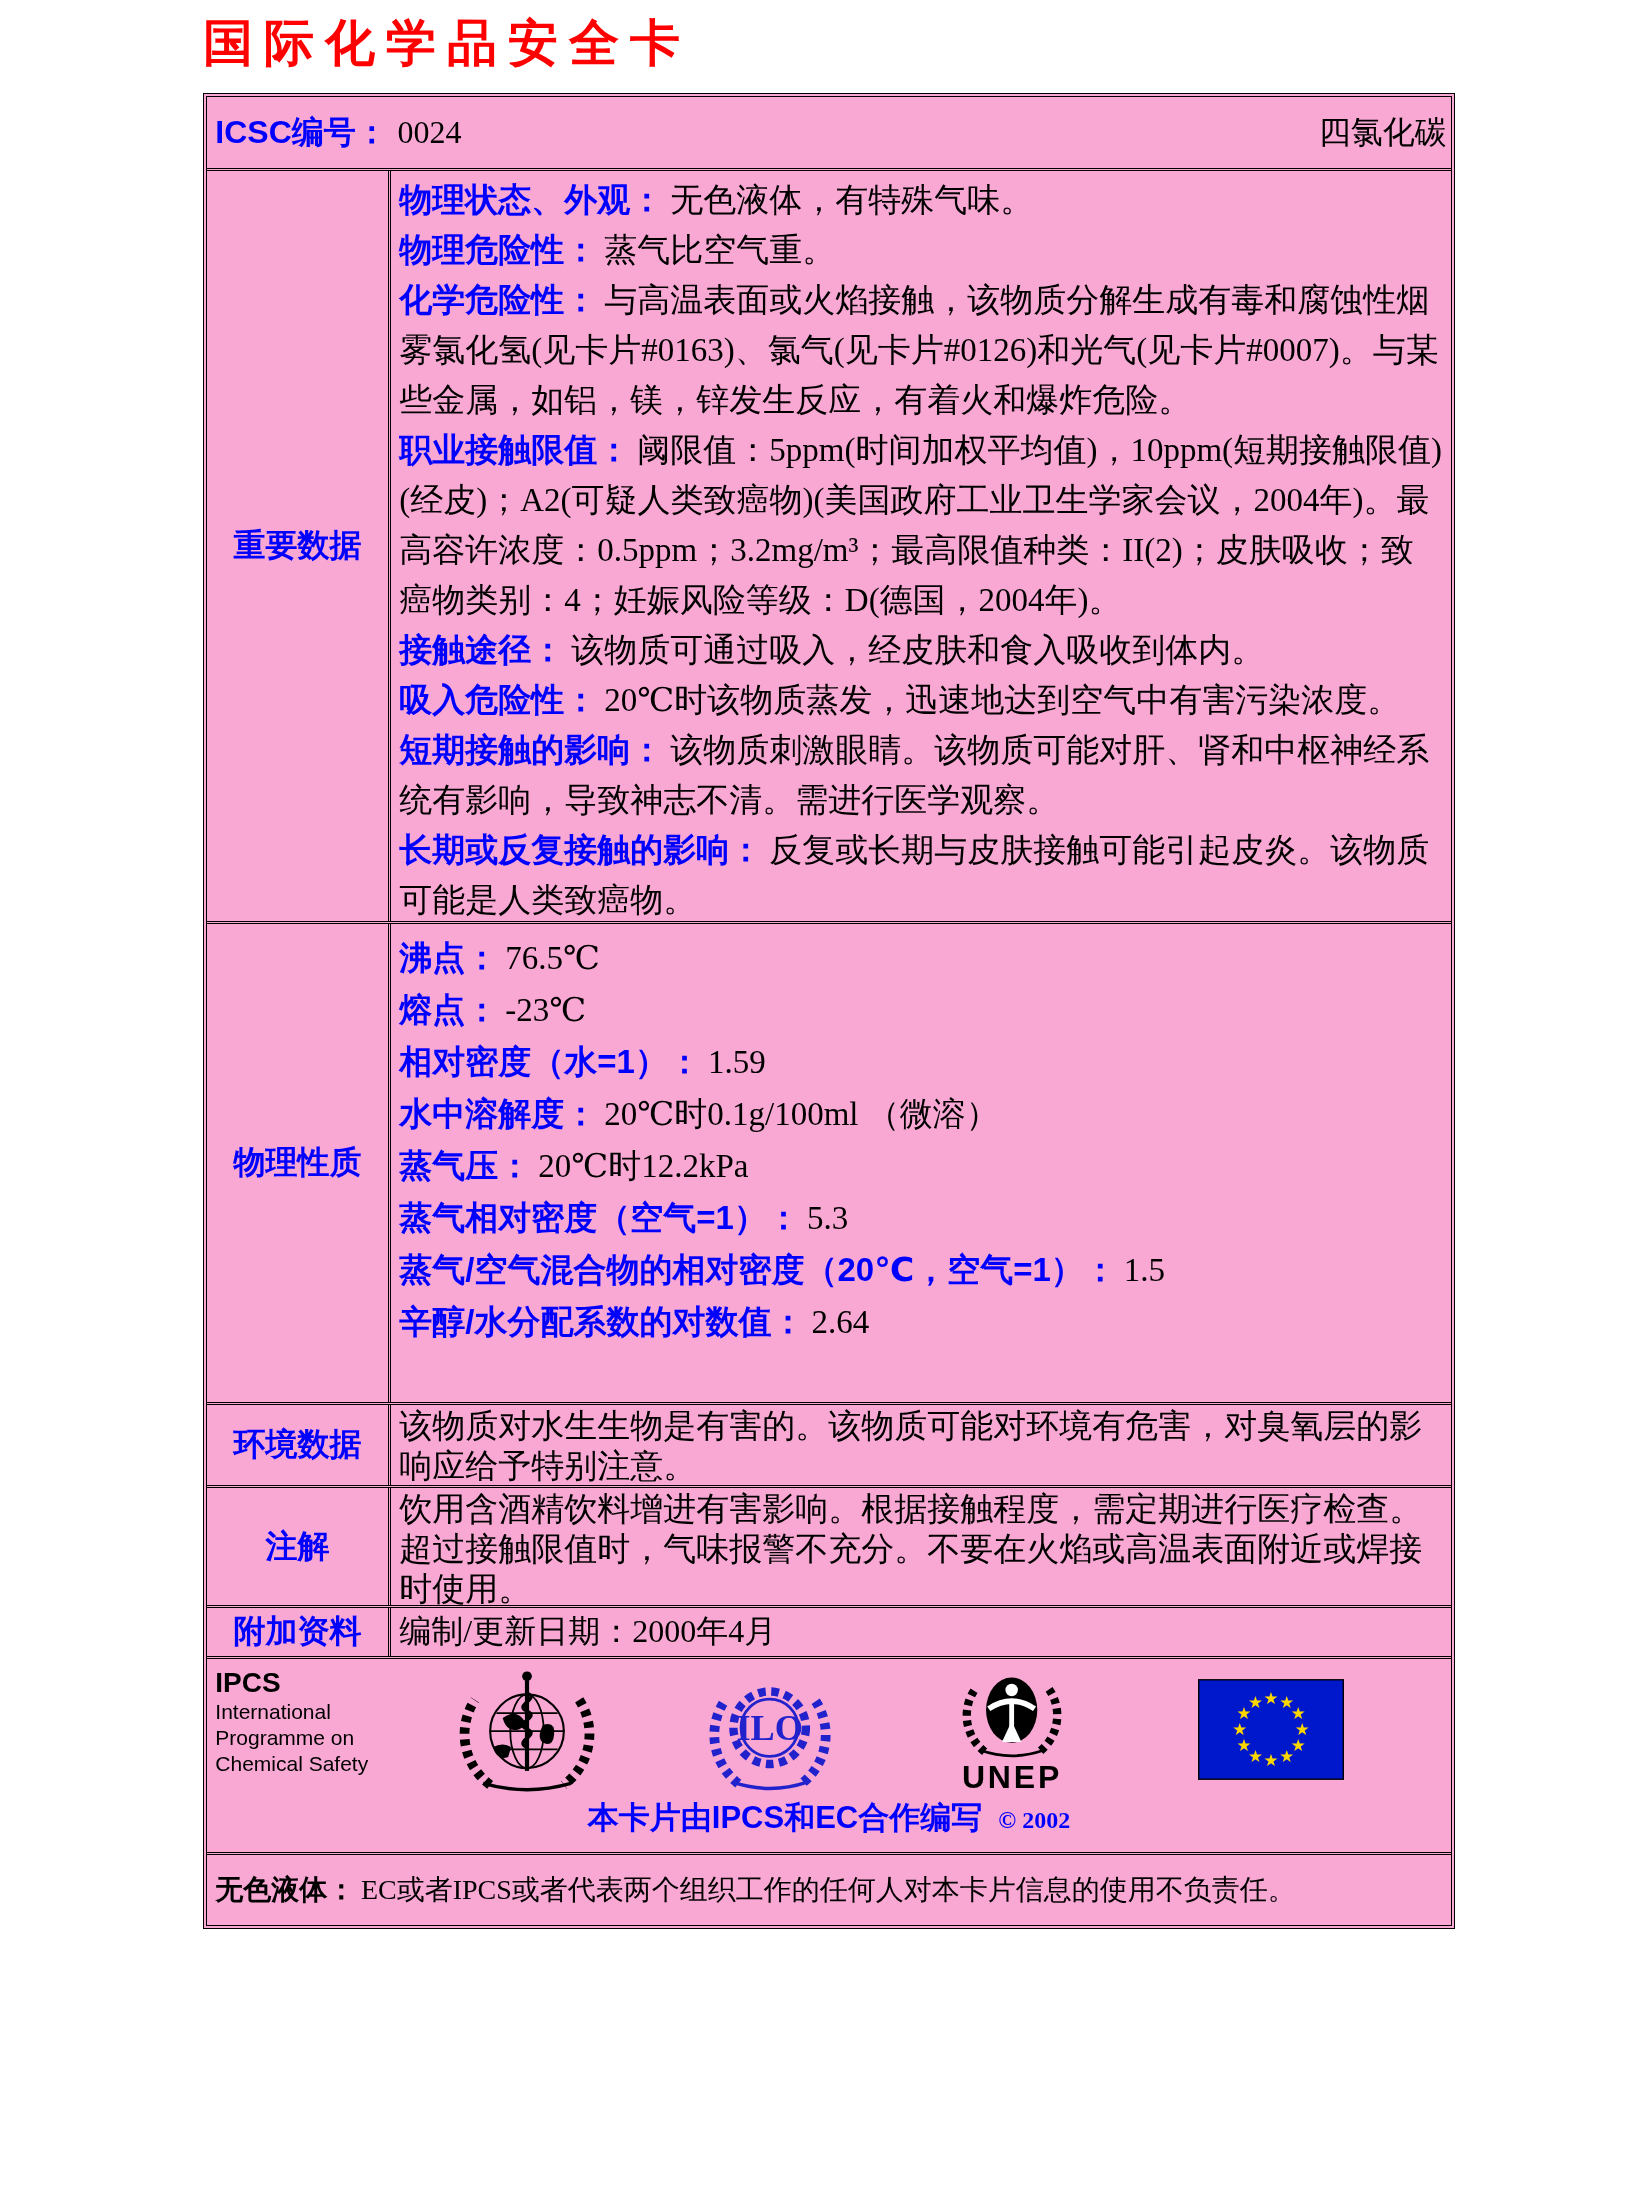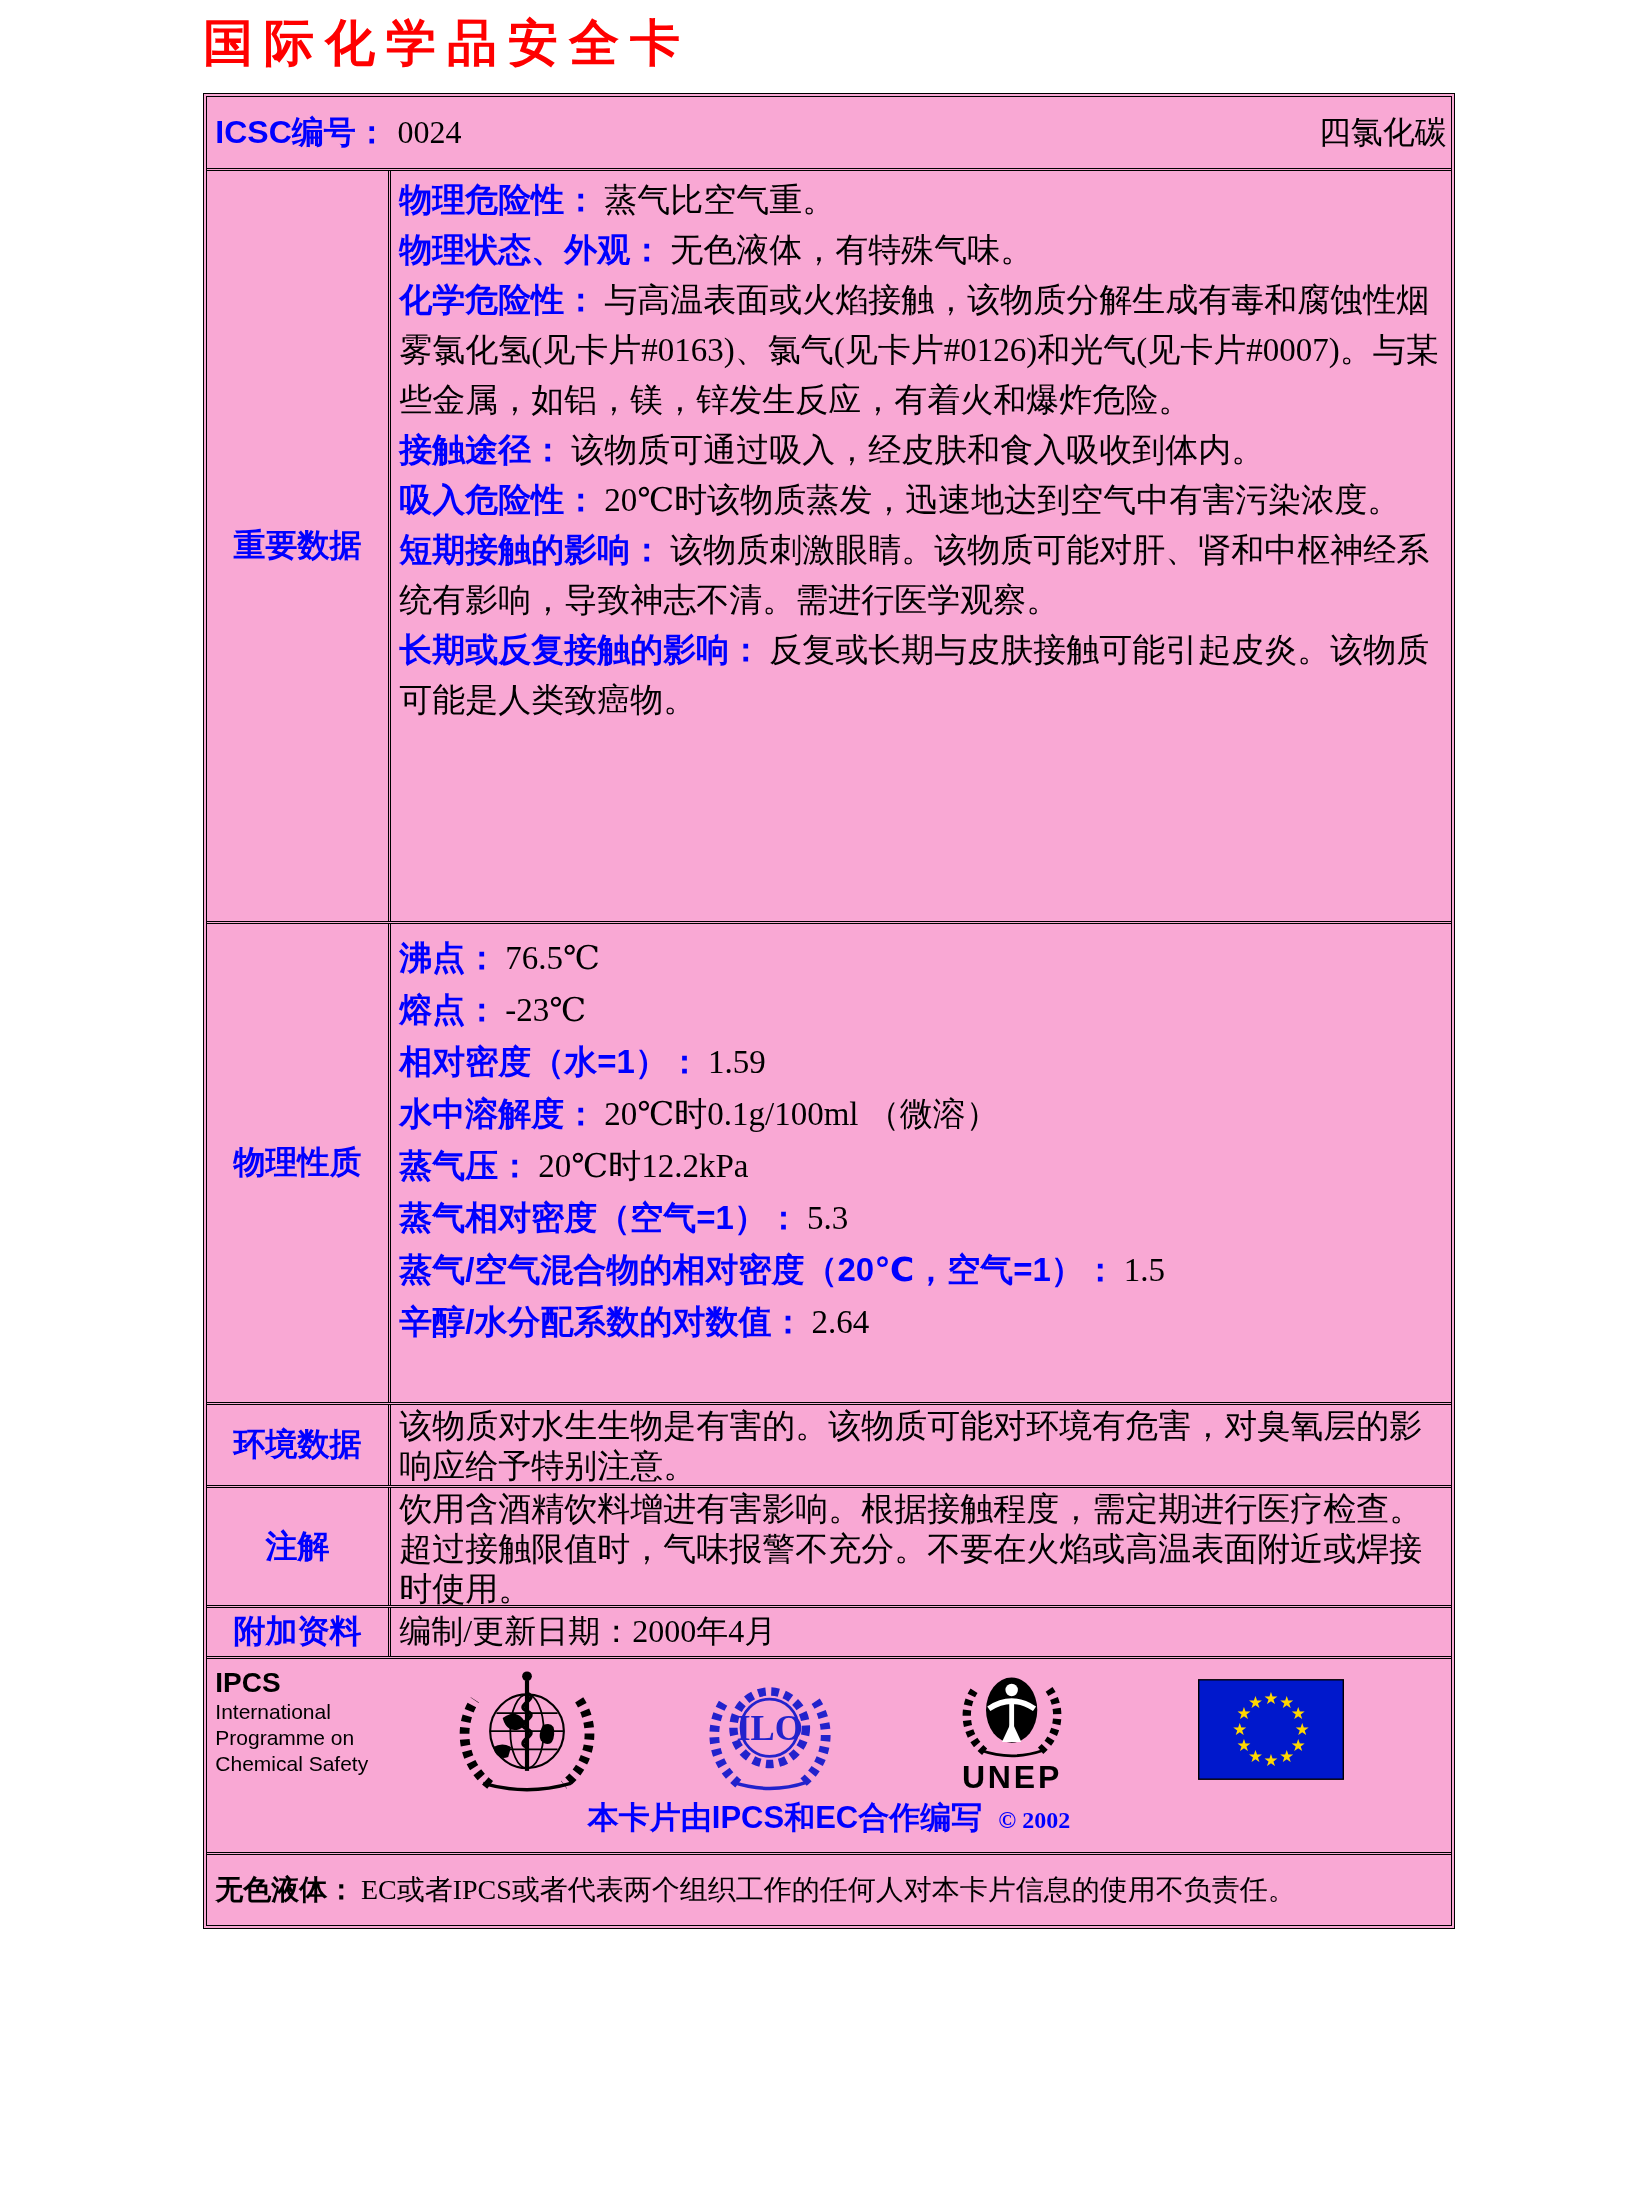--- a/index.html
+++ b/index.html
@@ -93,23 +93,24 @@
 <div class="card">
 
   <div class="row header-row">
     <span class="header-left"><span class="flabel">ICSC编号：</span><span>0024</span></span>
     <span>四氯化碳</span>
   </div>
 
   <div class="row row-important">
     <div class="label-cell">重要数据</div>
     <div class="content-cell">
+      <p><span class="flabel">物理状态、外观：</span><span>无色液体，有特殊气味。</span></p>
       <p><span class="flabel">物理危险性：</span><span>蒸气比空气重。</span></p>
-      <p><span class="flabel">物理状态、外观：</span><span>无色液体，有特殊气味。</span></p>
       <p><span class="flabel">化学危险性：</span><span>与高温表面或火焰接触，该物质分解生成有毒和腐蚀性烟雾氯化氢(见卡片#0163)、氯气(见卡片#0126)和光气(见卡片#0007)。与某些金属，如铝，镁，锌发生反应，有着火和爆炸危险。</span></p>
+      <p><span class="flabel">职业接触限值：</span><span>阈限值：5ppm(时间加权平均值)，10ppm(短期接触限值)(经皮)；A2(可疑人类致癌物)(美国政府工业卫生学家会议，2004年)。最高容许浓度：0.5ppm；3.2mg/m³；最高限值种类：II(2)；皮肤吸收；致癌物类别：4；妊娠风险等级：D(德国，2004年)。</span></p>
       <p><span class="flabel">接触途径：</span><span>该物质可通过吸入，经皮肤和食入吸收到体内。</span></p>
       <p><span class="flabel">吸入危险性：</span><span>20℃时该物质蒸发，迅速地达到空气中有害污染浓度。</span></p>
       <p><span class="flabel">短期接触的影响：</span><span>该物质刺激眼睛。该物质可能对肝、肾和中枢神经系统有影响，导致神志不清。需进行医学观察。</span></p>
       <p><span class="flabel">长期或反复接触的影响：</span><span>反复或长期与皮肤接触可能引起皮炎。该物质可能是人类致癌物。</span></p>
     </div>
   </div>
 
   <div class="row row-physical">
     <div class="label-cell">物理性质</div>
     <div class="content-cell">

